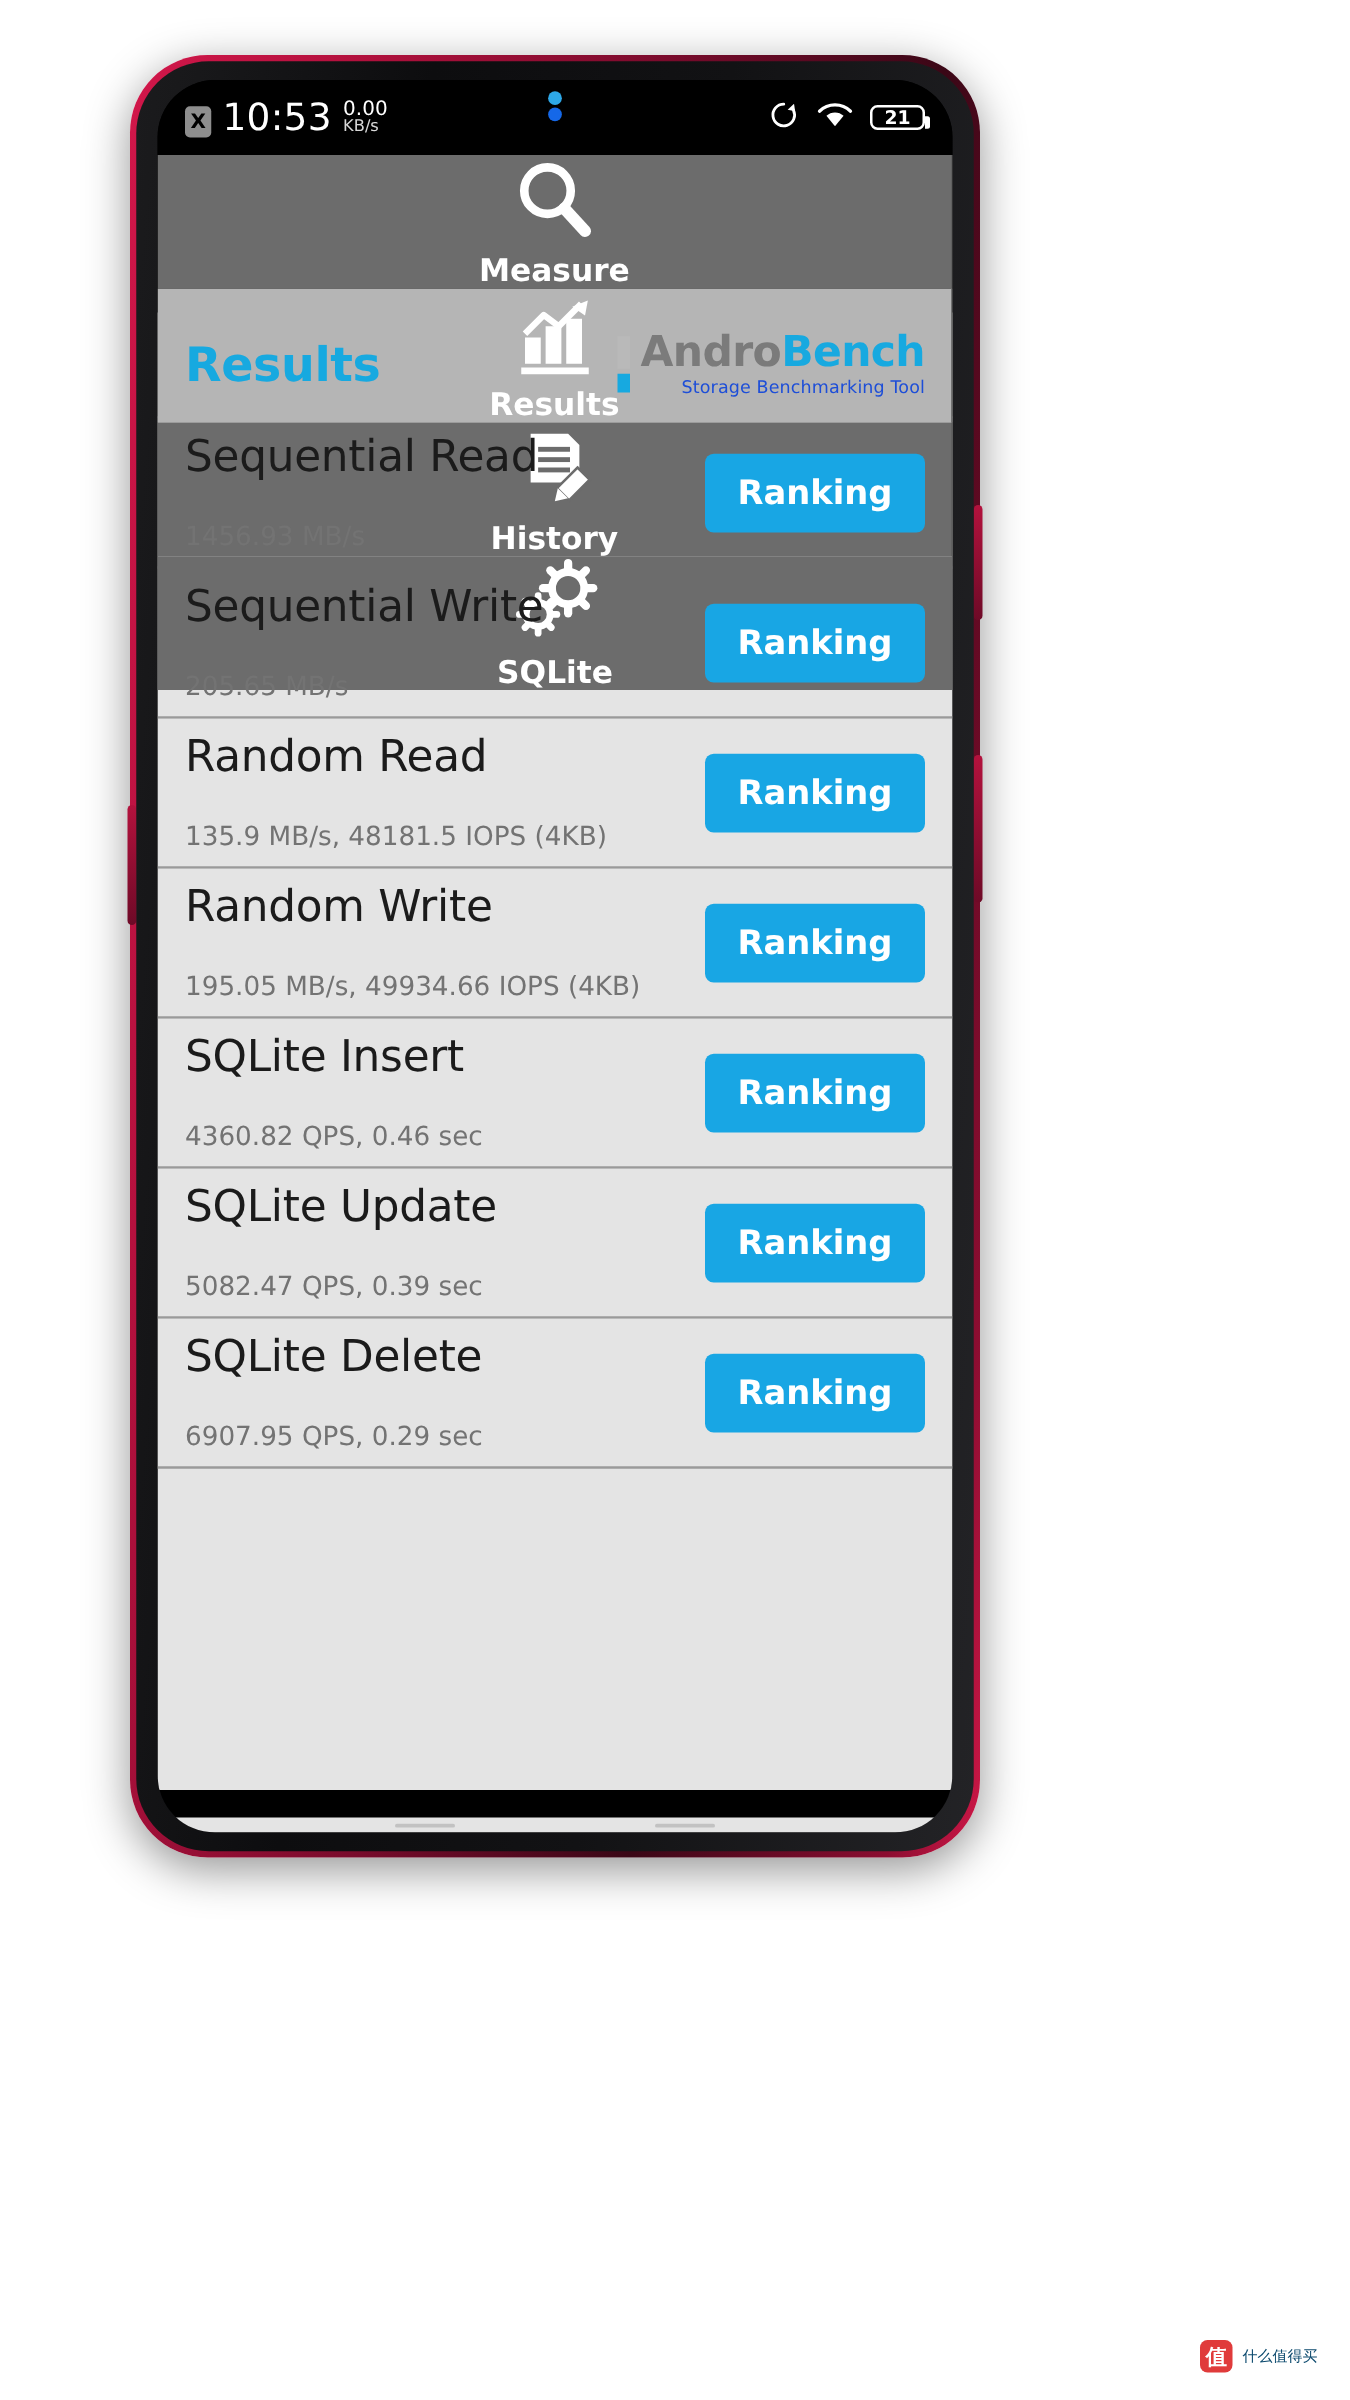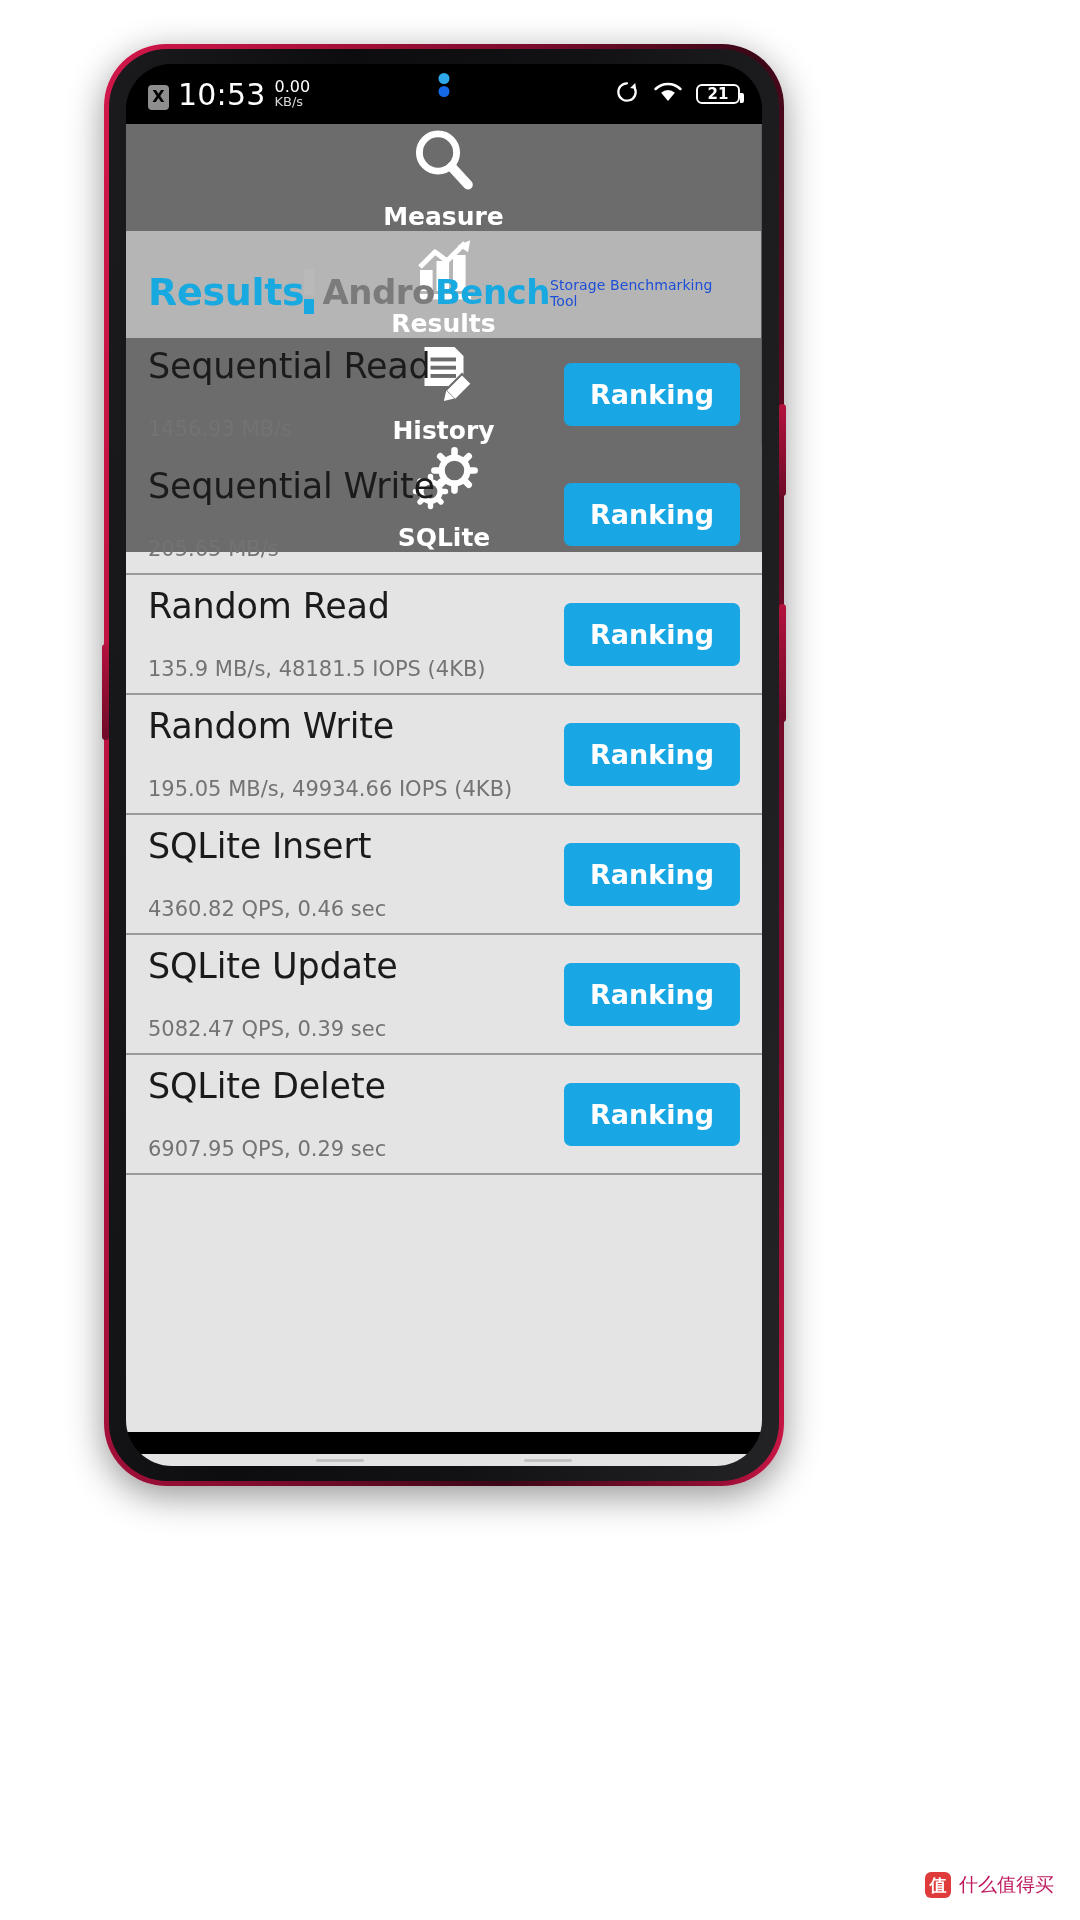--- a/index.html
+++ b/index.html
@@ -127,21 +127,21 @@
   }
   .page-title {
     color: #17a9e0; font-size: 38px; font-weight: 700;
     letter-spacing: -0.3px;
   }
   .hdr-spacer { flex: 1; }
   .logo { display: flex; align-items: center; gap: 8px; }
   .logo-bars { display: flex; flex-direction: column; gap: 4px; }
   .logo-bar-top { width: 10px; height: 26px; background: #b9b9b9; }
   .logo-bar-bot { width: 10px; height: 15px; background: #17a9e0; }
-  .logo-text { display: flex; flex-direction: row; align-items: flex-end; }
+  .logo-text { display: flex; flex-direction: column; align-items: flex-end; }
   .logo-name { font-size: 34px; font-weight: 700; letter-spacing:-0.5px; line-height: 1; }
   .logo-name .andro { color: #7b7b7b; }
   .logo-name .bench { color: #17a9e0; }
   .logo-sub { font-size: 14px; color: #1d4ed8; margin-top: 3px; letter-spacing: 0.1px; }
 
   
   .results-list {
     background: #e4e4e4;
     height: calc(100% - 60px - 160px - 85px);
     overflow: hidden;
@@ -190,21 +190,21 @@
     position: absolute;
     right: 26px; bottom: 22px;
     display: flex; align-items: center; gap: 8px;
   }
   .wm-badge {
     width: 26px; height: 26px; border-radius: 6px;
     background: #e03b3b; color:#fff;
     font-size: 17px; font-weight: 700;
     display:flex; align-items:center; justify-content:center;
   }
-  .wm-text { color: #be185d; font-size: 19px; }
+  .wm-text { color: #0c4a6e; font-size: 12px; }
 </style>
 </head>
 <body>
 
 <div id="stage">
 
   <div class="phone-outer">
     <div class="side-btn right-a"></div>
     <div class="side-btn right-b"></div>
     <div class="side-btn left-a"></div>

